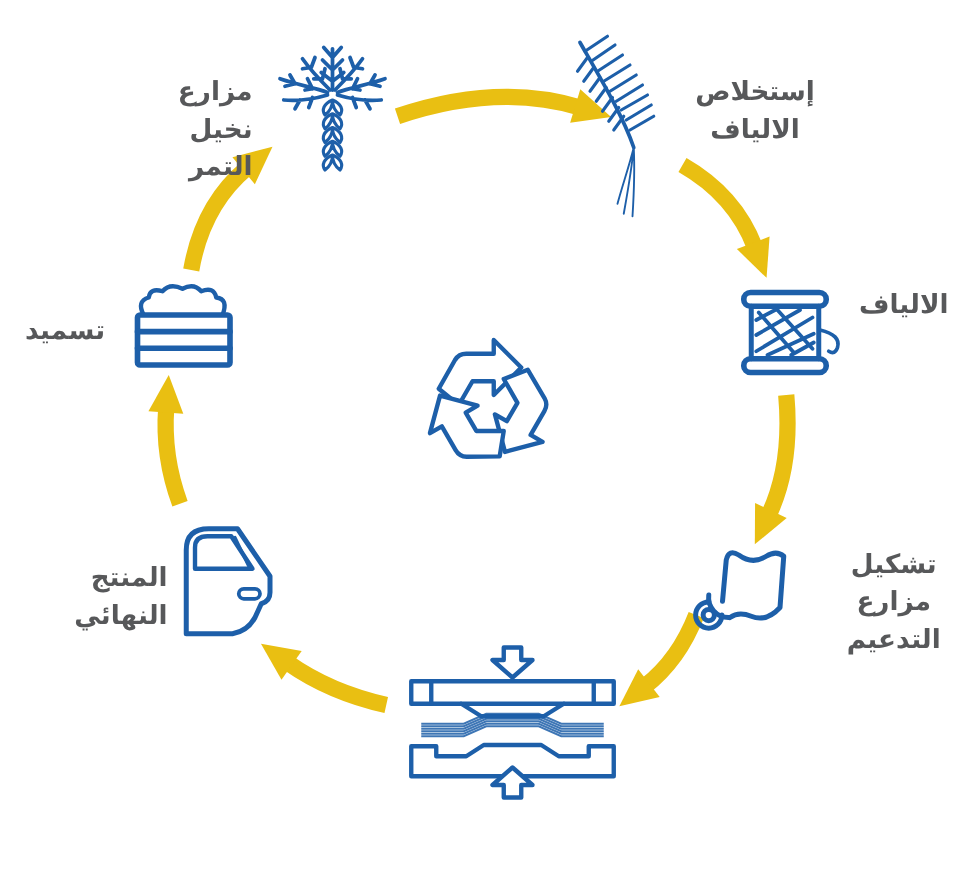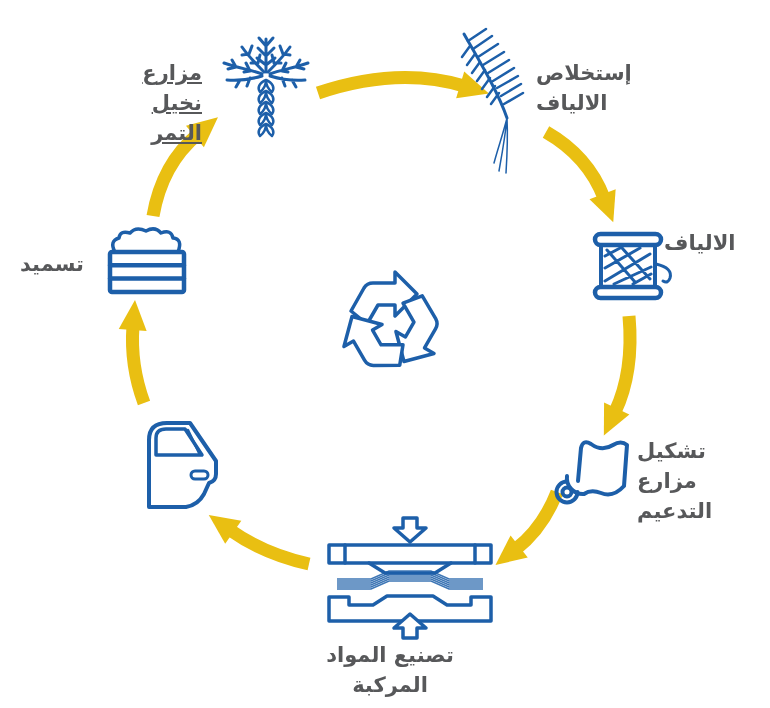--- a/index.html
+++ b/index.html
@@ -18,25 +18,25 @@
   #cycle-svg{position:absolute;left:0;top:0;}
   .label{
     position:absolute;
     color:var(--gray);
     font-size:21px;
     font-weight:700;
     line-height:30px;
   }
   .ln{display:block;}
   .align-right{text-align:right;}
-  .align-left{text-align:left;}
+  .align-left{text-align:center;margin-left:13px;}
   .align-center{text-align:center;}
 
   
-  .l-palm    {left:106px; top:58px;  width:96px;text-decoration:underline;}
+  .l-palm    {left:106px; top:58px;  width:96px;}
   .l-extract {left:536px; top:58px;  width:110px;}
   .l-spin    {left:664px; top:228px; width:92px;}
   .l-fabric  {left:637px; top:436px; width:130px;}
   .l-press   {left:290px; top:640px; width:200px;}
   .l-product {left:20px;  top:447px; width:114px;}
   .l-compost {left:14px;  top:249px; width:70px;}
 
   
   .yarrow{stroke:var(--yellow);stroke-width:13;fill:none;}
   .yhead{fill:var(--yellow);}
@@ -159,22 +159,22 @@
 
   <div class="label l-spin align-left" dir="rtl">
     <span class="ln">الالياف</span>
   </div>
 
   <div class="label l-fabric align-left" dir="rtl">
     <span class="ln">تشكيل مزارع</span>
     <span class="ln">التدعيم</span>
   </div>
 
-  <div class="label l-press align-center" dir="rtl">
-    <span class="ln">تصنيع المواد المركبة</span>
+
+  <div class="label l-product align-right" dir="rtl">
+    <span class="ln">المنتج النهائي</span>
   </div>
-
 
   <div class="label l-compost align-right" dir="rtl">
     <span class="ln">تسميد</span>
   </div>
 
 </div>
 
 </body></html>

